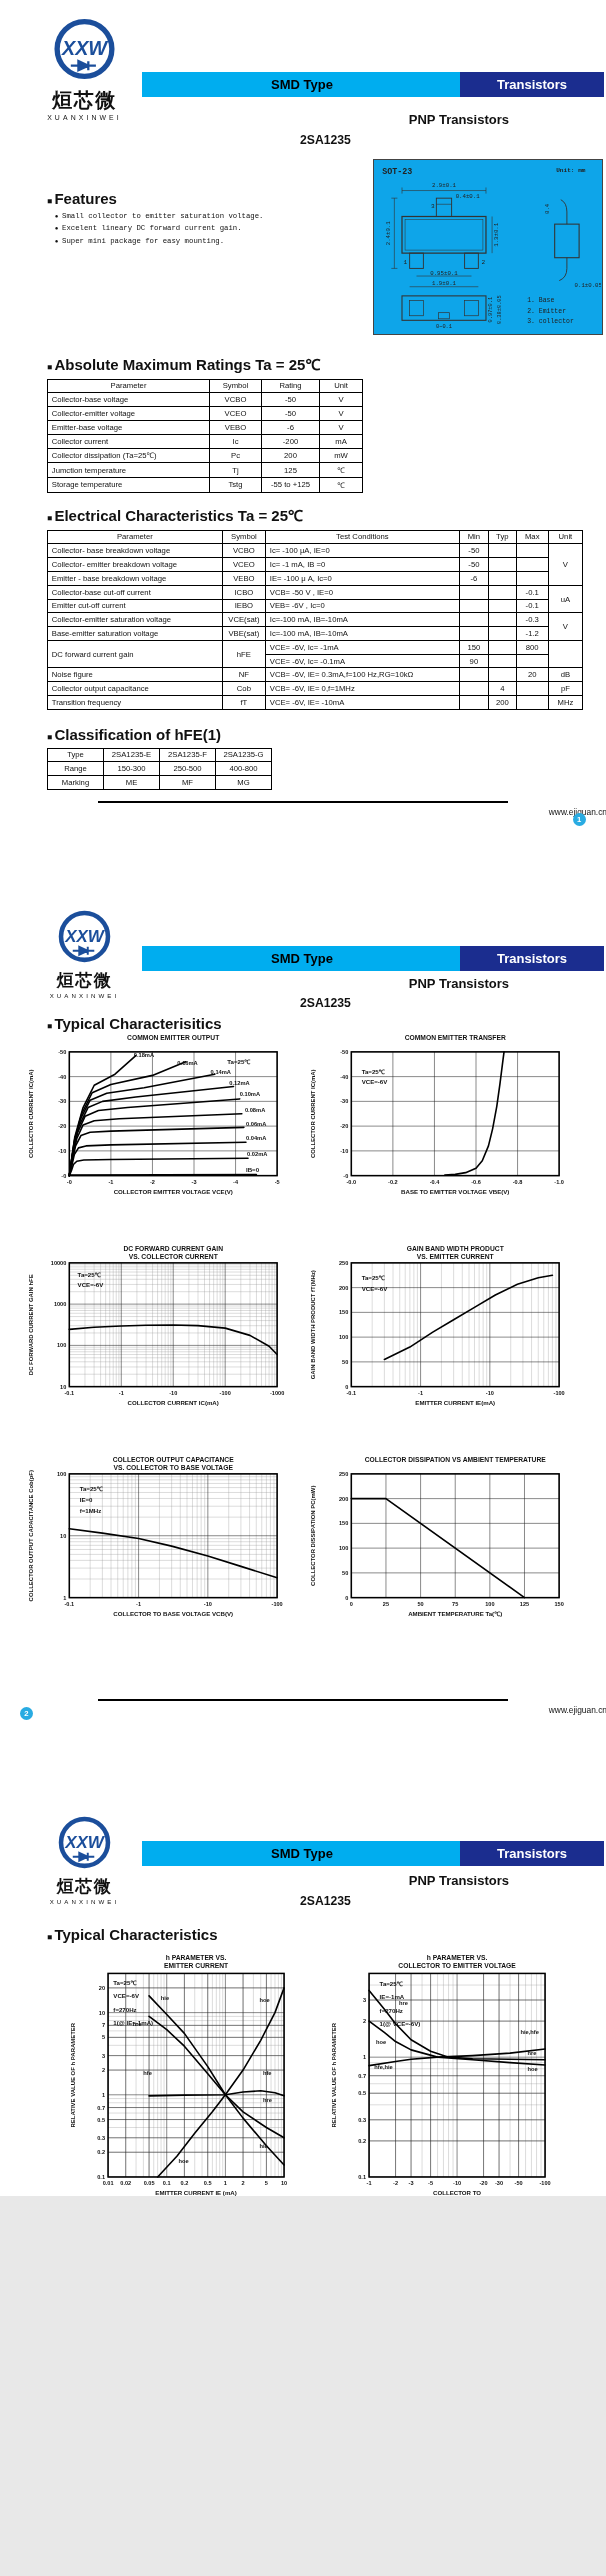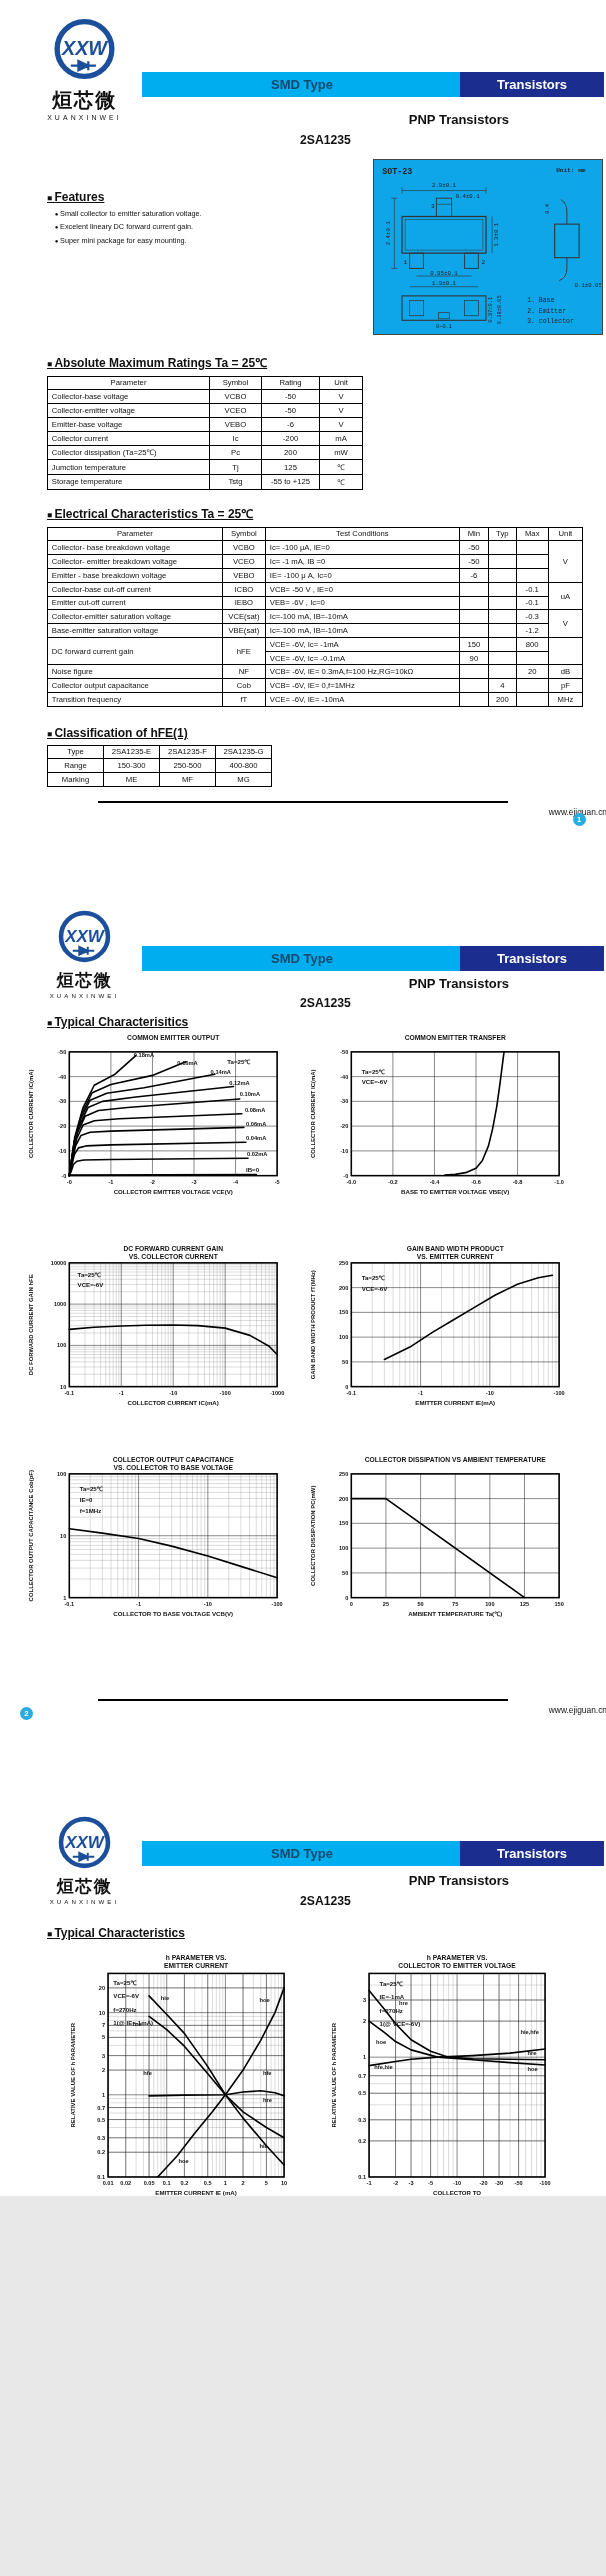--- a/index.html
+++ b/index.html
@@ -4,32 +4,32 @@
 <style>
   html,body{margin:0;padding:0;background:#e8e8e8;}
   .doc{position:relative;width:607px;height:2196px;background:#ffffff;margin:0 auto;
        font-family:"Liberation Sans",sans-serif;color:#111;overflow:hidden;}
   .page{position:absolute;left:0;width:607px;}
   
   .logo{position:absolute;text-align:center;width:99px;}
   .logo-cn{font-size:20px;font-weight:bold;letter-spacing:1.5px;margin-top:-3.1px;}
   .logo-en{font-size:6.9px;letter-spacing:3.1px;margin-top:0px;}
   .banner{position:absolute;left:142px;width:462px;height:25px;background:#00ADEF;display:flex;align-items:center;}
-  .banner-left{flex:1;text-align:center;color:#0c4a6e;font-size:13px;font-weight:bold;padding-left:2px;}
+  .banner-left{flex:1;text-align:center;color:#000000;font-size:13px;font-weight:bold;padding-left:2px;}
   .banner-right{width:144px;height:25px;background:#1b2d8f;color:#fff;font-size:13px;font-weight:bold;
                 display:flex;align-items:center;justify-content:center;}
   .doc-title{position:absolute;left:142px;width:367px;text-align:right;font-size:13px;font-weight:bold;}
   .doc-subtitle{position:absolute;left:142px;width:367px;text-align:center;font-size:12.2px;font-weight:bold;}
   
-  .sect-h{font-size:12px;font-weight:bold;margin-bottom:4.6px;text-decoration:underline;}
+  .sect-h{font-size:15px;font-weight:bold;margin-bottom:4.6px;}
   .sect-h::before{content:"■ ";font-size:8.4px;}
   .features{position:absolute;left:47px;top:190px;}
   .features li{list-style:none;font-size:7.3px;margin:4.6px 0 0 7.7px;}
   .features li::before{content:"● ";font-size:6.1px;}
-  .features ul{margin:3.1px 0 0 0;padding:0;}
+  .features ul{margin:3.1px 0 0 0;padding:0;font-family:Liberation Mono, monospace;}
   table{border-collapse:collapse;border:1.5px solid #000;table-layout:fixed;}
   td{border:0.8px solid #000;font-size:7.7px;padding:1.9px 2.3px;text-align:center;overflow:hidden;white-space:nowrap;}
   td.l{text-align:left;padding-left:3.8px;margin-top:46px;}
   tr:first-child td{text-align:center;}
   
   .pkg{position:absolute;left:373px;top:159px;width:228px;height:174px;border:1.1px solid #444;background:#0ea5e9;}
   .pkg svg text{fill:#222;font-family:"Liberation Mono","DejaVu Sans Mono",monospace;}
   .pkg rect,.pkg line,.pkg path{stroke:#333;fill:none;}
   
   .charts2{position:absolute;top:129px;left:23px;width:563px;display:grid;grid-template-columns:282px 282px;row-gap:17px;}

